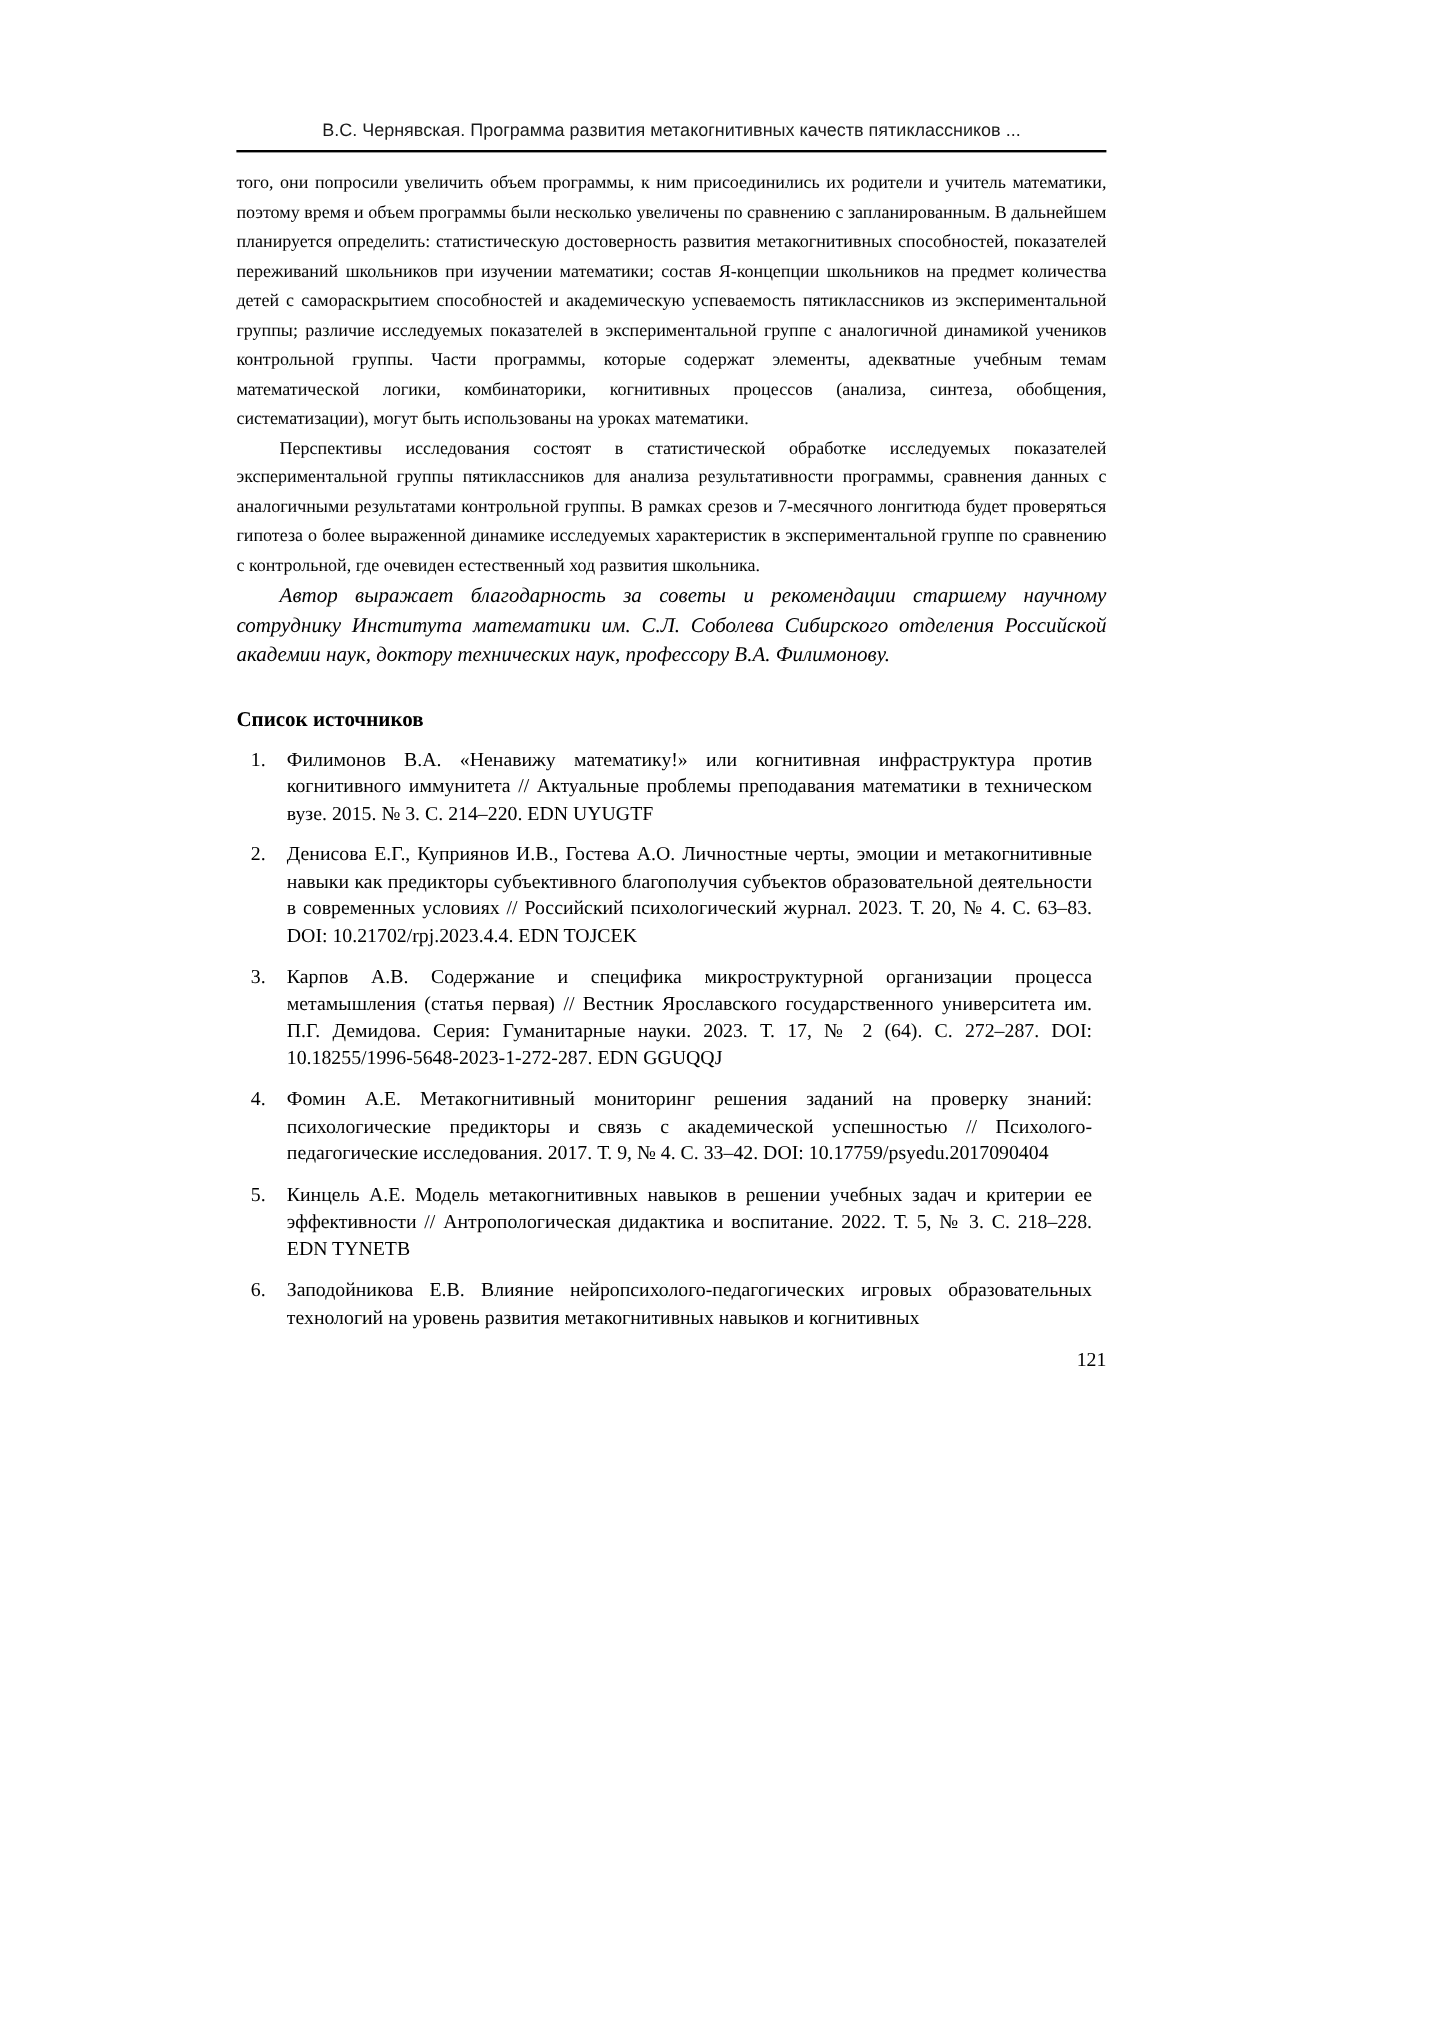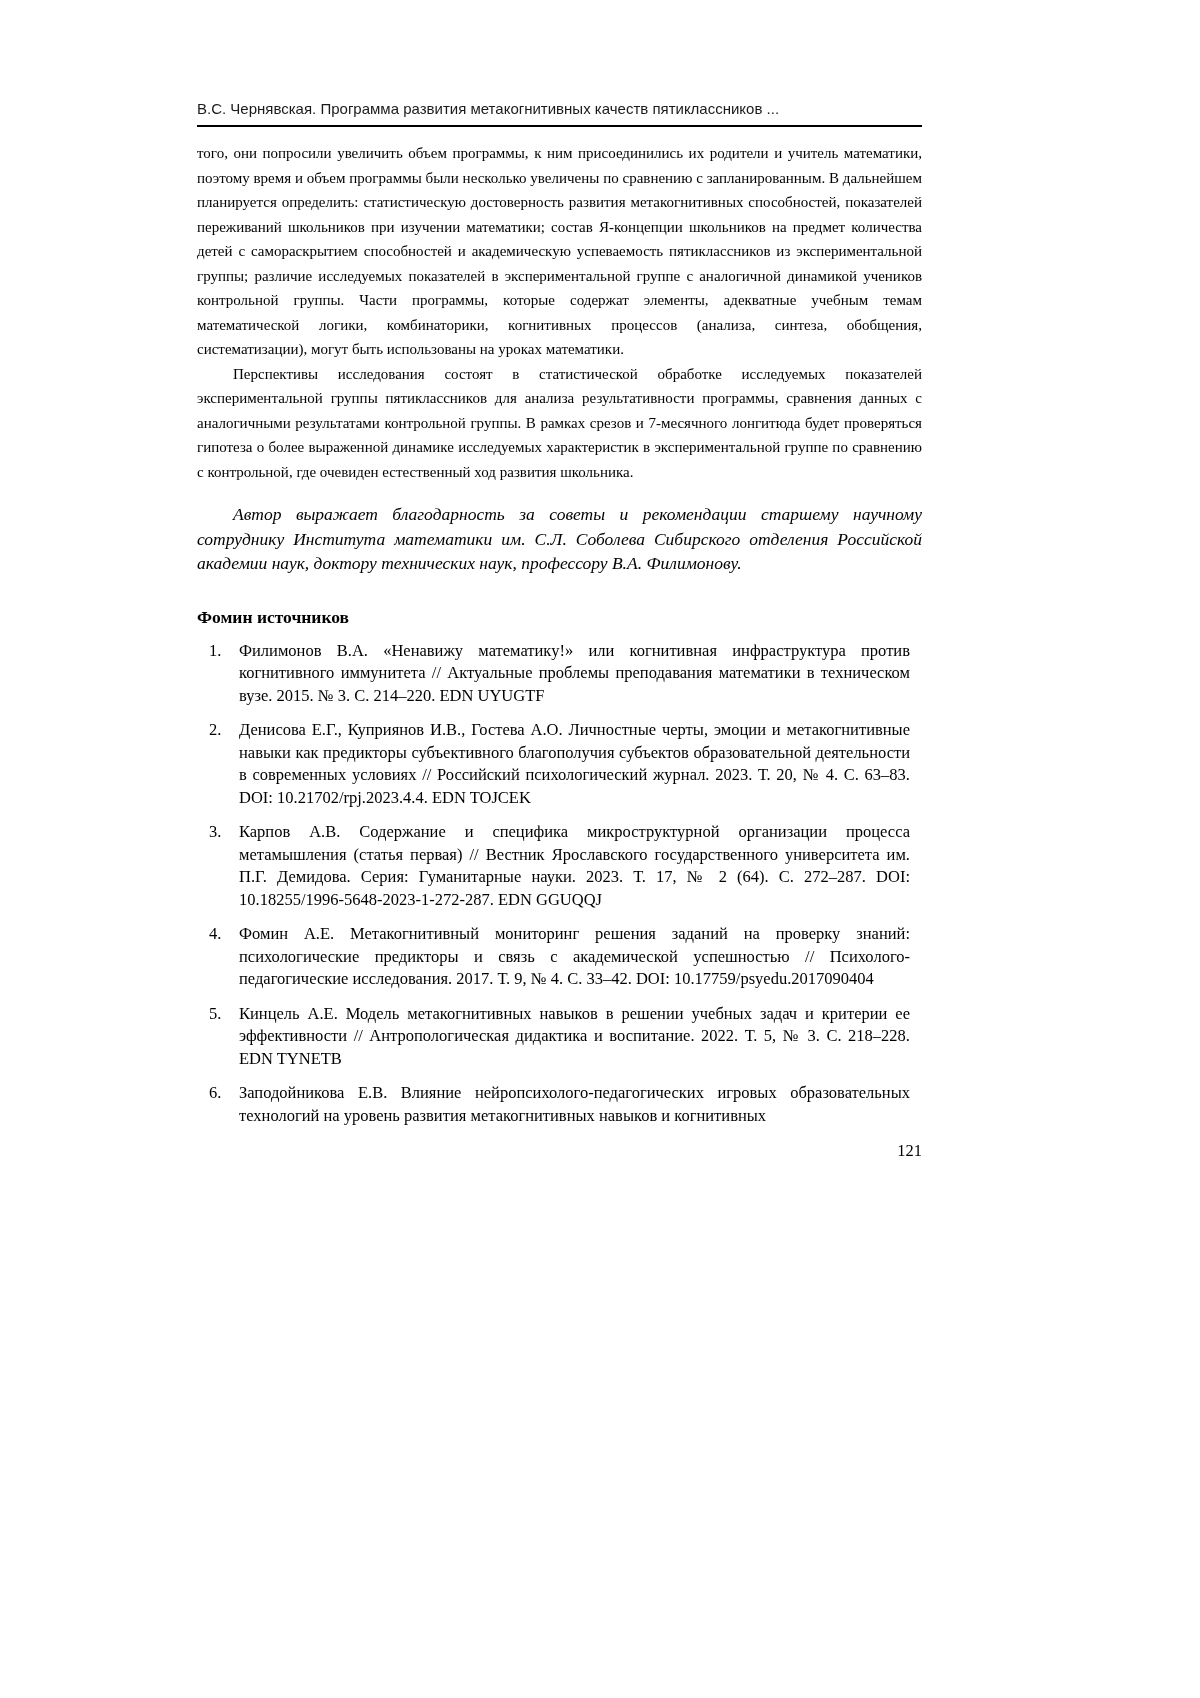--- a/index.html
+++ b/index.html
@@ -15,38 +15,38 @@
   .content {
     position: absolute;
     left: 197px;
     top: 100px;
     width: 725px;
   }
   .running-head {
     font-family: "Liberation Sans", sans-serif;
     font-size: 15px;
     line-height: 18px;
-    text-align: left;
+    text-align: center;
     color: #1a1a1a;
     padding-bottom: 7px;
   }
   .header-rule {
     border: none;
     border-top: 2px solid #000000;
     margin: 0 0 14px 0;
   }
   .body-par {
     margin: 0;
     font-size: 15px;
     line-height: 24.5px;
     text-align: justify;
   }
   .indent { text-indent: 36px; }
   .ack {
-    margin: 18px 0 0 0;
+    margin: 0 0 0 0;
     font-size: 17.5px;
     line-height: 24.5px;
     text-align: justify;
     font-style: italic;
     text-indent: 36px;
   }
   .sources-heading {
     margin: 30px 0 12px 0;
     font-size: 17.5px;
     font-weight: bold;
@@ -81,21 +81,21 @@
   <div class="running-head">В.С. Чернявская. Программа развития метакогнитивных качеств пятиклассников ...</div>
 
   <hr class="header-rule">
 
   <p class="body-par">того, они попросили увеличить объем программы, к ним присоединились их родители и учитель математики, поэтому время и объем программы были несколько увеличены по сравнению с запланированным. В дальнейшем планируется определить: статистическую достоверность развития метакогнитивных способностей, показателей переживаний школьников при изучении математики; состав Я-концепции школьников на предмет количества детей с самораскрытием способностей и академическую успеваемость пятиклассников из экспериментальной группы; различие исследуемых показателей в экспериментальной группе с аналогичной динамикой учеников контрольной группы. Части программы, которые содержат элементы, адекватные учебным темам математической логики, комбинаторики, когнитивных процессов (анализа, синтеза, обобщения, систематизации), могут быть использованы на уроках математики.</p>
 
   <p class="body-par indent">Перспективы исследования состоят в статистической обработке исследуемых показателей экспериментальной группы пятиклассников для анализа результативности программы, сравнения данных с аналогичными результатами контрольной группы. В рамках срезов и 7-месячного лонгитюда будет проверяться гипотеза о более выраженной динамике исследуемых характеристик в экспериментальной группе по сравнению с контрольной, где очевиден естественный ход развития школьника.</p>
 
   <p class="ack">Автор выражает благодарность за советы и рекомендации старшему научному сотруднику Института математики им. С.Л. Соболева Сибирского отделения Российской академии наук, доктору технических наук, профессору В.А. Филимонову.</p>
 
-  <h2 class="sources-heading">Фомин источников</h2>
+  <h2 class="sources-heading">Список источников</h2>
 
   <div class="refs">
 
     <p class="ref"><span class="num">1.</span><span>Филимонов В.А. «Ненавижу математику!» или когнитивная инфраструктура против когнитивного иммунитета // Актуальные проблемы преподавания математики в техническом вузе. 2015. № 3. С. 214–220. EDN UYUGTF</span></p>
 
     <p class="ref"><span class="num">2.</span><span>Денисова Е.Г., Куприянов И.В., Гостева А.О. Личностные черты, эмоции и метакогнитивные навыки как предикторы субъективного благополучия субъектов образовательной деятельности в современных условиях // Российский психологический журнал. 2023. Т. 20, № 4. С. 63–83. DOI: 10.21702/rpj.2023.4.4. EDN TOJCEK</span></p>
 
     <p class="ref"><span class="num">3.</span><span>Карпов А.В. Содержание и специфика микроструктурной организации процесса метамышления (статья первая) // Вестник Ярославского государственного университета им. П.Г. Демидова. Серия: Гуманитарные науки. 2023. Т. 17, № 2 (64). С. 272–287. DOI: 10.18255/1996-5648-2023-1-272-287. EDN GGUQQJ</span></p>
 
     <p class="ref"><span class="num">4.</span><span>Фомин А.Е. Метакогнитивный мониторинг решения заданий на проверку знаний: психологические предикторы и связь с академической успешностью // Психолого-педагогические исследования. 2017. Т. 9, № 4. С. 33–42. DOI: 10.17759/psyedu.2017090404</span></p>

